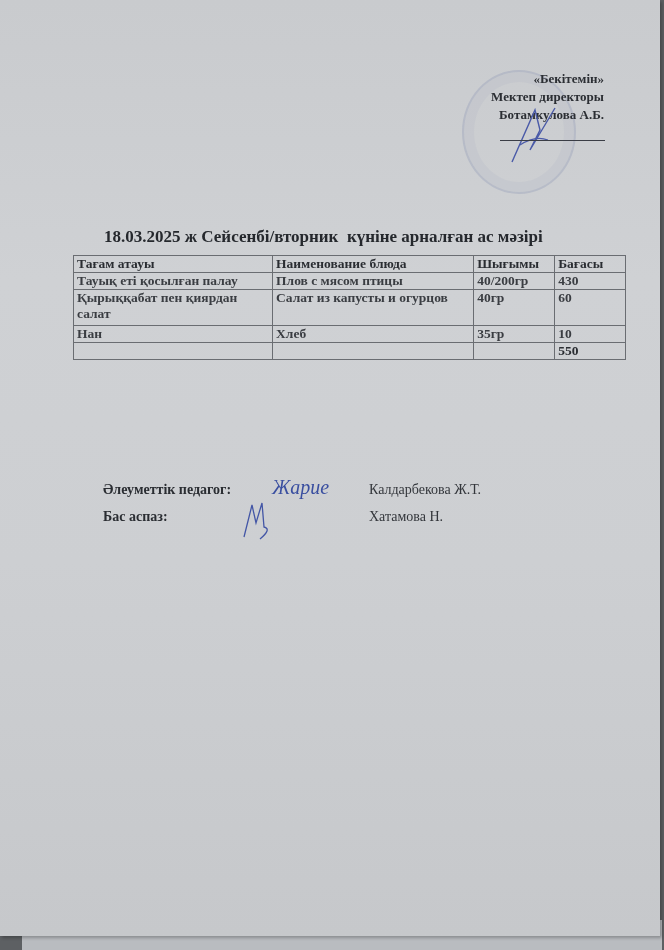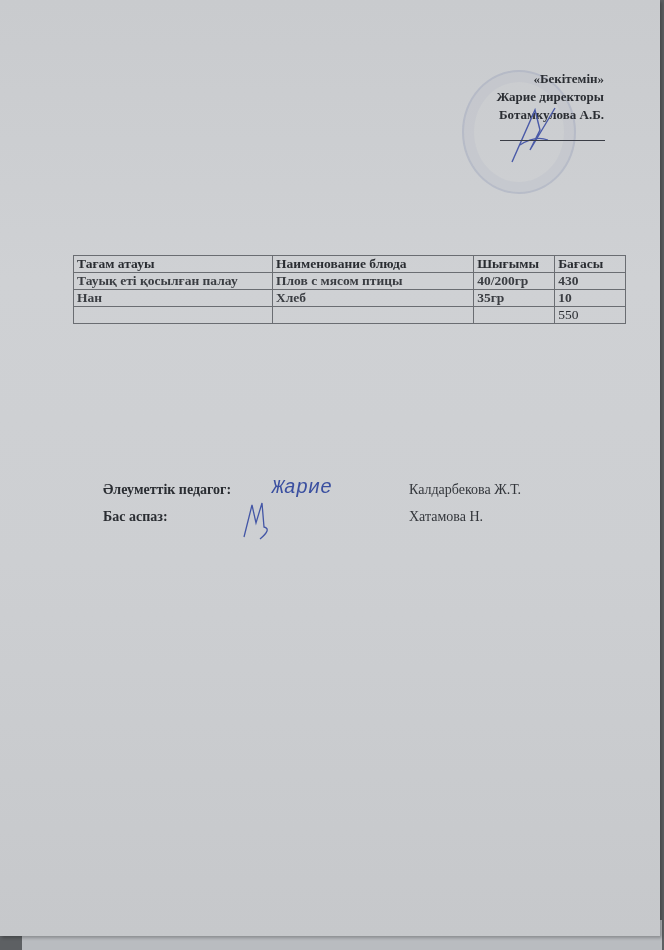--- a/index.html
+++ b/index.html
@@ -88,87 +88,93 @@
       text-align: left;
       line-height: 16px;
       font-weight: bold;
     }
     table.menu th {
       font-weight: bold;
       color: #2a2d32;
       height: 16px;
     }
     table.menu td.total {
-      font-weight: normal;
+      font-weight: bold;
       color: #2a2d32;
     }
     .col1 { width: 193px; }
     .col2 { width: 195px; margin-top: 41px; }
     .col3 { width: 74px; margin-top: 24px; }
     .col4 { width: 64px; }
     .sign-row {
       position: absolute;
       font-size: 14px;
     }
     .sign-label {
       position: absolute;
       left: 103px;
       font-weight: bold;
       color: #2a2d32;
     }
     .sign-name {
       position: absolute;
       left: 369px;
       color: #33363b;
-      margin-left: 40px;
     }
     .signature {
       position: absolute;
-      font-family: Liberation Mono, monospace;
+      font-family: Liberation Serif, serif;
       font-style: italic;
       color: #3a4fa0;
       text-align: center;
     }
   </style>
 </head>
 <body>
 
 <div class="under-sheet"></div>
 
 <div class="paper">
 
   <div class="stamp"></div>
 
   <div class="approval">
     <span class="line">«Бекітемін»</span>
-    <span class="line">Жарие директоры</span>
+    <span class="line">Мектеп директоры</span>
     <span class="line">Ботамкулова А.Б.</span>
   </div>
 
   <svg style="position:absolute;left:500px;top:100px" width="70" height="70" viewBox="0 0 70 70">
     <path d="M12 62 L35 10 L40 30 L30 50 L55 8" fill="none" stroke="#4a5aa8" stroke-width="1.4"></path>
     <path d="M20 45 Q35 35 48 40" fill="none" stroke="#4a5aa8" stroke-width="1.2"></path>
   </svg>
   <div class="sig-line"></div>
 
+  <div class="doc-title">18.03.2025 ж Сейсенбі/вторник  күніне арналған ас мәзірі</div>
 
   <table class="menu">
     <tbody>
         <tr>
       <th class="col1">Тағам атауы</th>
       <th class="col2">Наименование блюда</th>
       <th class="col3">Шығымы</th>
       <th class="col4">Бағасы</th>
     </tr>
     <tr>
       <td>Тауық еті қосылған палау</td>
       <td>Плов с мясом птицы</td>
       <td>40/200гр</td>
       <td>430</td>
     </tr>
+    <tr style="height:36px">
+      <td>Қырыққабат пен қиярдан салат</td>
+      <td>Салат из  капусты и огурцов</td>
+      <td>40гр</td>
+      <td>60</td>
+    </tr>
     <tr>
       <td>Нан</td>
       <td>Хлеб</td>
       <td>35гр</td>
       <td>10</td>
     </tr>
     <tr>
       <td></td>
       <td></td>
       <td></td>

